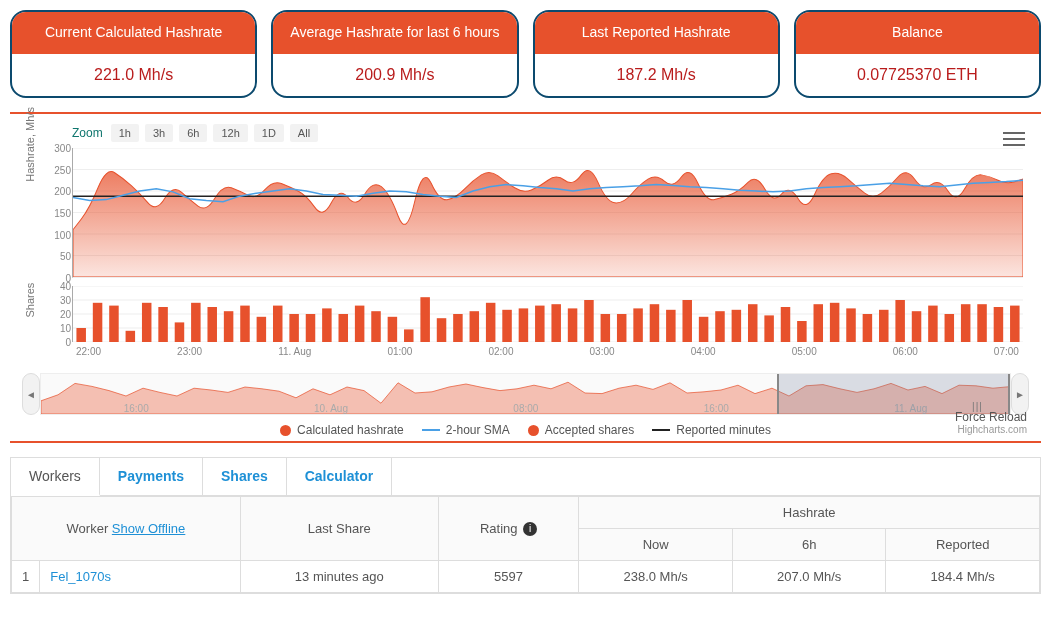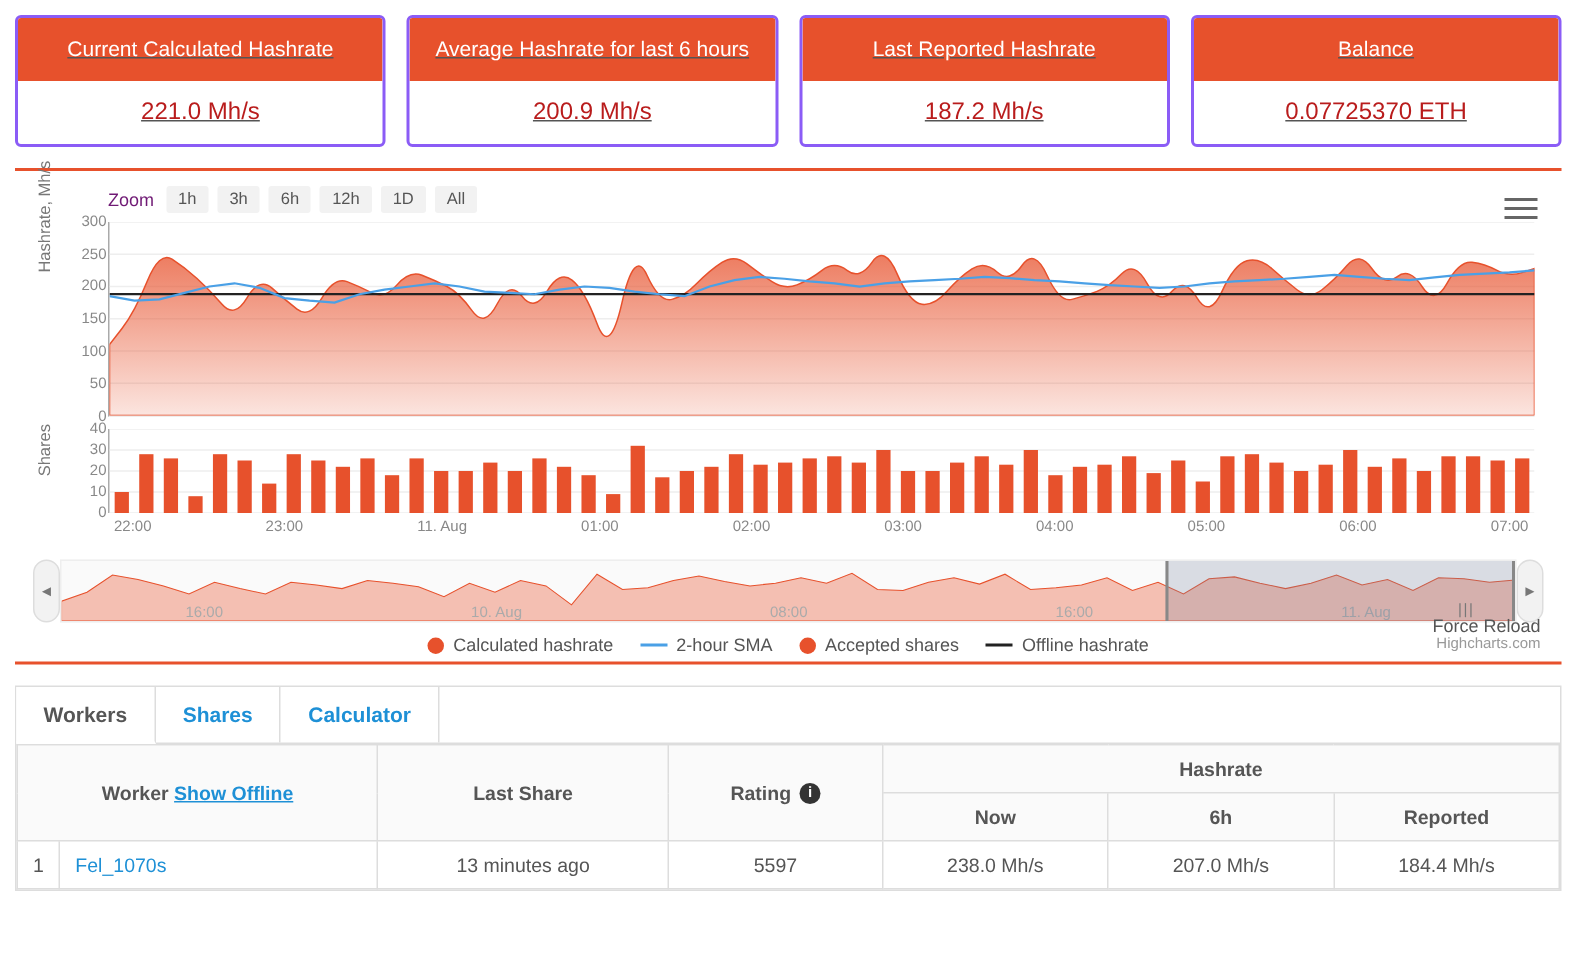--- a/index.html
+++ b/index.html
@@ -1,23 +1,23 @@
 <!DOCTYPE html>
 <html><head>
 <meta charset="utf-8">
 <style>
   * { box-sizing: border-box; margin: 0; padding: 0; }
   body { font-family: "Segoe UI", Arial, sans-serif; font-size: 13px; color: #555; background: #fff; padding: 10px; }
   .stats-row { display: flex; gap: 14px; margin-bottom: 14px; }
-  .stat-box { flex: 1; border: 2px solid #8b5cf6; border-radius: 4px; overflow: hidden; background: #fff; text-decoration: underline; }
+  .stat-box { flex: 1; border: 2px solid #0c4a6e; border-radius: 16px; overflow: hidden; background: #fff; }
   .stat-header { background: #e7512c; color: #fff; text-align: center; padding: 6px 4px; font-size: 14px; line-height: 1.25; min-height: 42px; display: flex; align-items: center; justify-content: center; }
   .stat-value { text-align: center; padding: 12px 4px; font-size: 16px; color: #b91c1c; }
   .chart-panel { border-top: 2px solid #e7512c; border-bottom: 2px solid #e7512c; padding: 10px 12px 4px 12px; margin-bottom: 14px; position: relative; }
   .chart-controls { display: flex; align-items: center; gap: 6px; margin-left: 50px; margin-bottom: 6px; }
-  .chart-controls .zoom-label { font-size: 12px; color: #701a75; margin-right: 2px; }
+  .chart-controls .zoom-label { font-size: 12px; color: #0f766e; margin-right: 2px; }
   .zoom-btn { background: #f2f2f2; border: none; padding: 3px 8px; font-size: 11px; color: #555; border-radius: 2px; cursor: pointer; }
   .menu-icon { position: absolute; top: 14px; right: 16px; width: 22px; height: 18px; cursor: pointer; }
   .menu-icon div { height: 2px; background: #666; margin: 4px 0; }
   .chart-area { position: relative; margin-left: 50px; margin-right: 6px; }
   .ylabel { position: absolute; left: -42px; top: 50%; transform: rotate(-90deg) translateX(50%); transform-origin: left center; font-size: 11px; color: #777; white-space: nowrap; }
   .main-chart { height: 130px; position: relative; border-left: 1px solid #aaa; border-bottom: 1px solid #eee; }
   .yticks { position: absolute; left: -30px; top: 0; bottom: 0; width: 28px; }
   .ytick { position: absolute; right: 0; font-size: 10px; color: #888; transform: translateY(-50%); }
   .shares-chart { height: 56px; position: relative; border-left: 1px solid #aaa; margin-top: 8px; }
   .xticks { display: flex; justify-content: space-between; font-size: 10px; color: #888; margin-top: 4px; padding: 0 4px; }
@@ -30,25 +30,25 @@
   .legend-row { display: flex; align-items: center; justify-content: center; gap: 18px; font-size: 12px; color: #555; margin-top: 6px; }
   .legend-item { display: flex; align-items: center; gap: 6px; }
   .legend-dot { width: 11px; height: 11px; border-radius: 50%; }
   .legend-line { width: 18px; height: 2px; }
   .footer-links { position: absolute; right: 14px; bottom: 6px; text-align: right; font-size: 12px; }
   .footer-links a { color: #555; text-decoration: none; display: block; }
   .footer-links .hc { font-size: 10px; color: #999; }
   .tabs-panel { border: 1px solid #ddd; }
   .tabs-header { display: flex; background: #fff; border-bottom: 1px solid #ddd; }
   .tab { padding: 10px 18px; font-size: 14px; cursor: pointer; border-right: 1px solid #ddd; }
-  .tab.active { color: #555; font-weight: bold; background: #fff; border-bottom: 2px solid #fff; margin-bottom: -1px; }
+  .tab.active { color: #555; font-weight: normal; background: #fff; border-bottom: 2px solid #fff; margin-bottom: -1px; }
   .tab.inactive { color: #1e90d6; font-weight: bold; }
   table.workers { width: 100%; border-collapse: collapse; font-size: 13px; }
   table.workers th, table.workers td { border: 1px solid #ddd; padding: 8px 10px; text-align: center; }
-  table.workers th { background: #fafafa; color: #555; font-weight: bold; }
+  table.workers th { background: #fafafa; color: #555; font-weight: normal; }
   table.workers td.worker-name { text-align: left; }
   .link { color: #1e90d6; text-decoration: underline; cursor: pointer; margin-top: 13px; }
   .link-nounder { color: #1e90d6; text-decoration: none; cursor: pointer; }
   .info-circle { display: inline-block; width: 14px; height: 14px; border-radius: 50%; background: #333; color: #fff; font-size: 10px; line-height: 14px; text-align: center; vertical-align: middle; margin-left: 2px;}
   svg { display: block; }
 </style>
 </head>
 <body>
 
 <div class="stats-row">
@@ -238,33 +238,34 @@
     <div class="legend-item">
       <span class="legend-line" style="background:#4aa0e6"></span>
       <span>2-hour SMA</span>
     </div>
     <div class="legend-item">
       <span class="legend-dot" style="background:#e7512c"></span>
       <span>Accepted shares</span>
     </div>
     <div class="legend-item">
       <span class="legend-line" style="background:#222"></span>
-      <span>Offline hashrate</span>
+      <span>Reported minutes</span>
     </div>
   </div>
 
   <div class="footer-links">
     <a>Force Reload</a>
     <a class="hc">Highcharts.com</a>
   </div>
 </div>
 
 <div class="tabs-panel">
   <div class="tabs-header">
     <div class="tab active">Workers</div>
+    <div class="tab inactive">Payments</div>
     <div class="tab inactive">Shares</div>
     <div class="tab inactive">Calculator</div>
   </div>
 
   <table class="workers">
     <thead>
       <tr>
         <th rowspan="2" colspan="2">
           <span>Worker</span>
           <span class="link">Show Offline</span>

